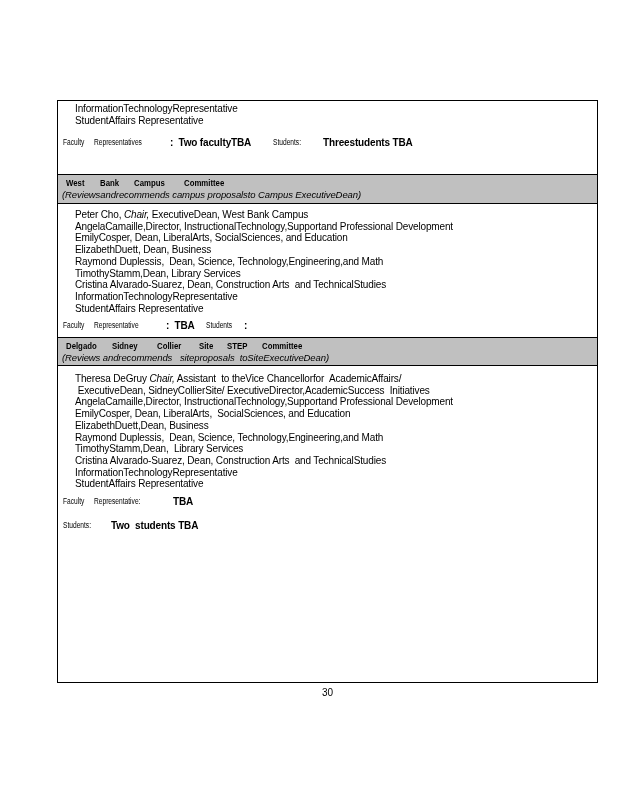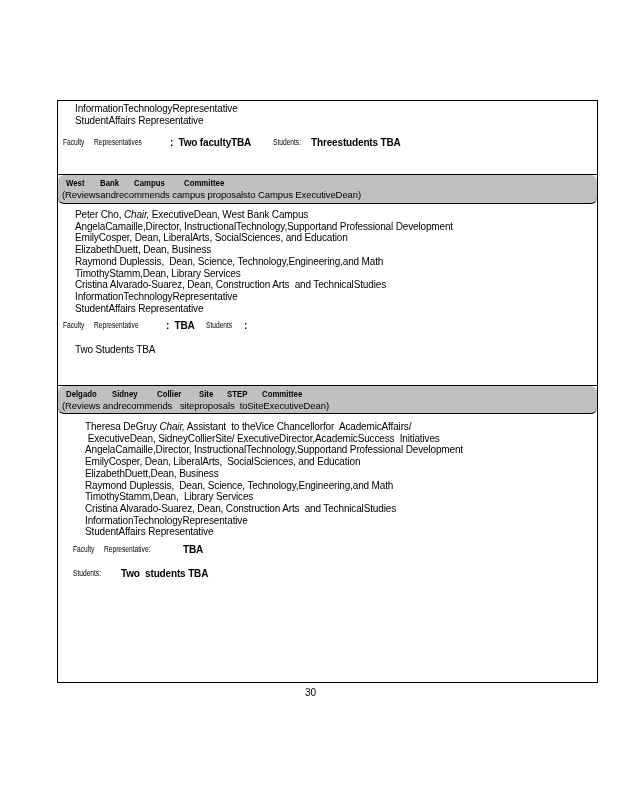--- a/index.html
+++ b/index.html
@@ -14,69 +14,69 @@
   .doc-table {
     position:absolute; left:57px; top:100px; width:541px; height:583px;
     border:1px solid #000; background:#fff;
   }
 
   .tline { font-size:10px; line-height:11.7px; letter-spacing:-0.15px; white-space:pre;padding-left:12px; }
   .italic { font-style:italic; }
 
   .row { padding:2px 5px 0 5px; }
   .row-intro   { height:74px; border-bottom:1px solid #000; padding-top:2px; }
-  .row-members { height:182px; border-bottom:1px solid #000; padding-top:5px; }
-  .row-members2{ height:264px; padding-top:7px;margin-left:10px; }
+  .row-members { height:134px; border-bottom:1px solid #000; padding-top:5px; }
+  .row-members2{ height:264px; padding-top:7px; }
 
   .band {
     background:#c0c0c0; border-bottom:1px solid #000;
-    height:29px; position:relative; padding:1px 4px 0 4px;border-radius:6px;
+    height:29px; position:relative; padding:1px 4px 0 4px;
   }
   .band2 { height:28px; }
   .band-title { position:relative; height:13px; }
   .hword {
     position:absolute; top:1px; display:inline-block;
     font-weight:bold; font-size:9.5px; white-space:pre;
     transform:scaleX(0.82); transform-origin:0 50%;
   }
-  .band-sub { font-size:9.5px; line-height:12px; letter-spacing:-0.1px; white-space:pre; }
+  .band-sub { font-style:italic; font-size:9.5px; line-height:12px; letter-spacing:-0.1px; white-space:pre; }
 
   .mixline { position:relative; height:12px; }
   .mixline span { position:absolute; top:0; white-space:pre; }
   .cond {
     font-size:8.5px; display:inline-block;
     transform:scaleX(0.78); transform-origin:0 60%;
   }
   .norm { font-size:10px; letter-spacing:-0.15px;font-weight:bold; }
 
   .gap-sm { margin-top:6px; }
   .gap-md { margin-top:11px; }
   .gap-lg { margin-top:12px; }
 
   .page-number {
-    position:absolute; left:40px; top:687px; width:541px;
+    position:absolute; left:57px; top:687px; width:541px;
     text-align:center; font-size:10px;
   }
 </style>
 </head>
 <body>
 
 <div class="page">
 
   <div class="doc-table">
 
     <div class="row row-intro">
       <div class="tline">InformationTechnologyRepresentative</div>
       <div class="tline">StudentAffairs Representative</div>
       <div class="mixline gap-md">
         <span class="cond" style="left:0">Faculty</span>
         <span class="cond" style="left:31px">Representatives</span>
         <span class="norm" style="left:107px">:  Two facultyTBA</span>
         <span class="cond" style="left:210px">Students:</span>
-        <span class="norm" style="left:248px">Threestudents TBA</span>
+        <span class="norm" style="left:260px">Threestudents TBA</span>
       </div>
     </div>
 
     <div class="band">
       <div class="band-title">
         <span class="hword" style="left:4px">West</span>
         <span class="hword" style="left:38px">Bank</span>
         <span class="hword" style="left:72px">Campus</span>
         <span class="hword" style="left:122px">Committee</span>
       </div>

